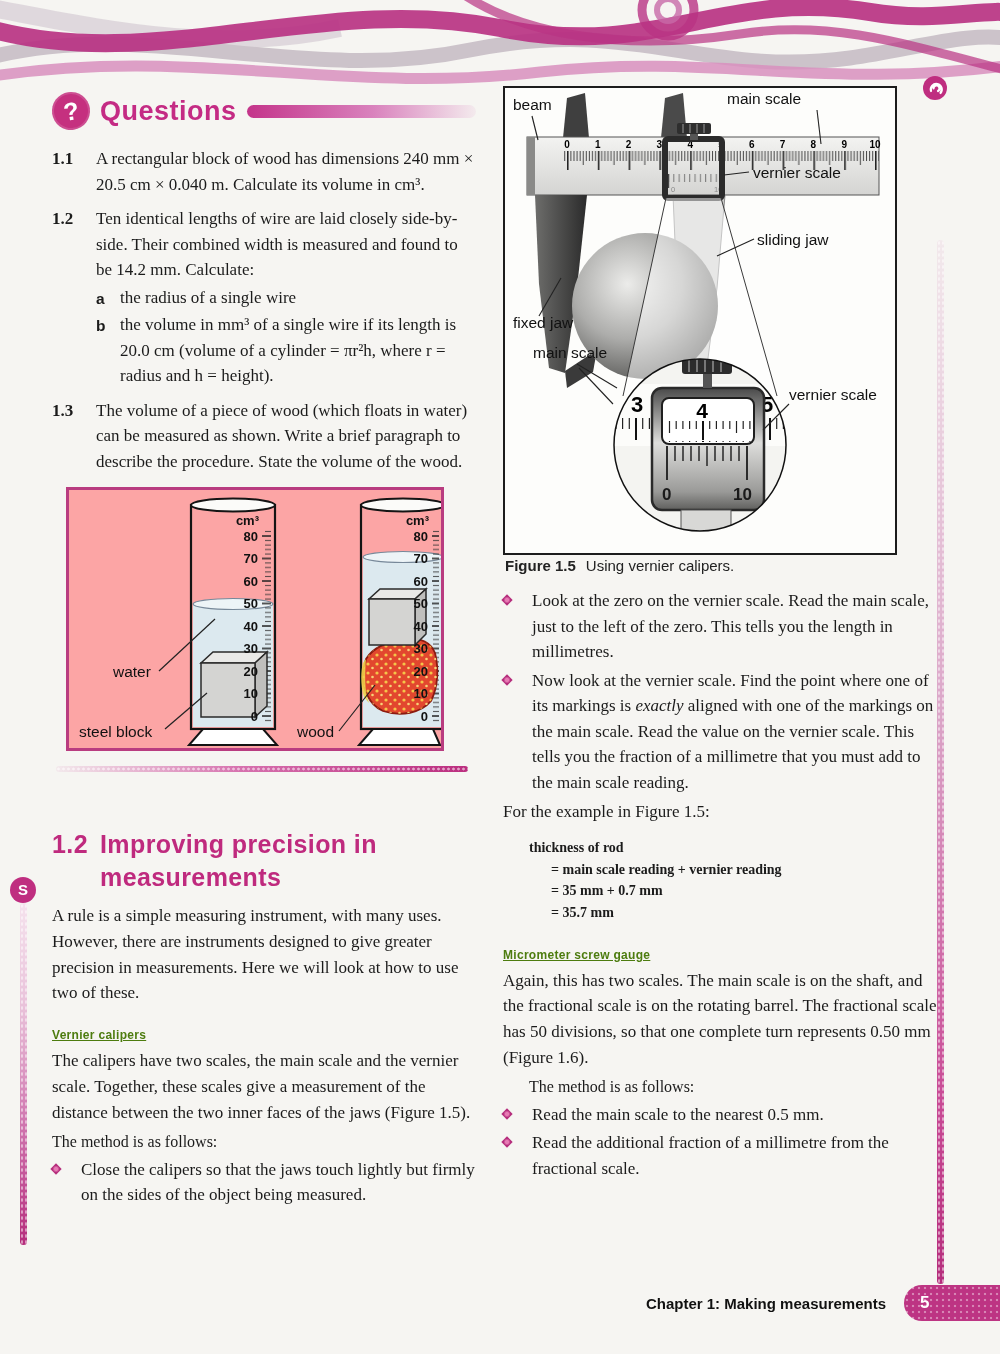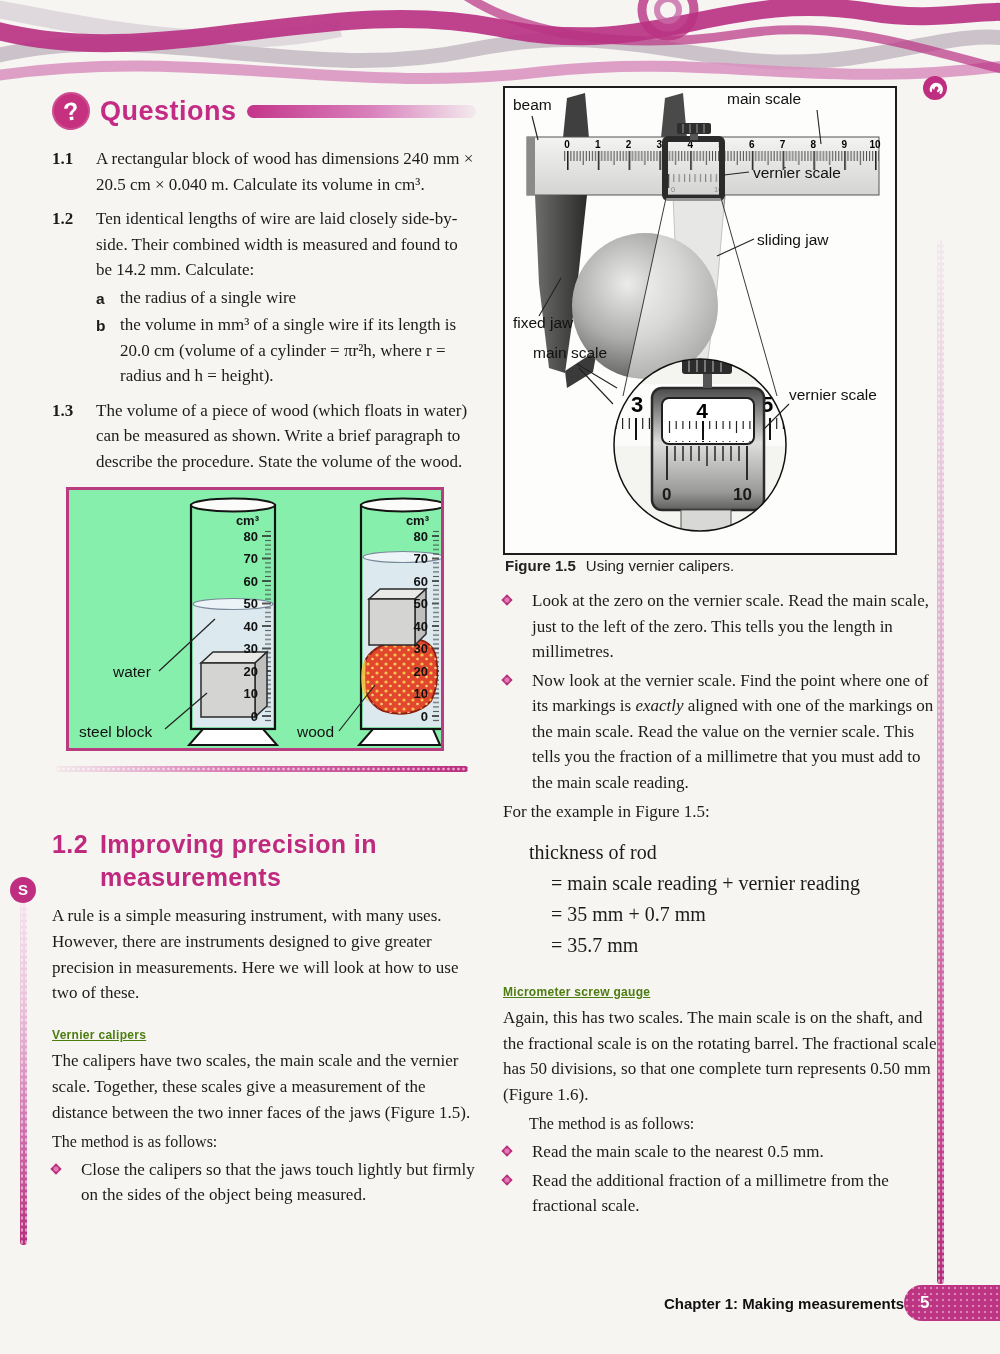--- a/index.html
+++ b/index.html
@@ -14,51 +14,51 @@
   .qicon{width:38px;height:38px;border-radius:50%;background:#c5307f;color:#fff;font:bold 25px/38px "Liberation Sans",sans-serif;text-align:center;flex:none;transform:rotate(-8deg);box-shadow:inset 0 0 0 2px rgba(255,255,255,.15);}
   .qtitle{font:bold 27px "Liberation Sans",sans-serif;color:#c42b84;letter-spacing:.5px;text-align:center;}
   .qbar{flex:1;height:13px;border-radius:7px;background:linear-gradient(to right,#c4348a,#d982bd 55%,rgba(230,174,211,.15));background-color:transparent;}
   .q{display:flex;margin-bottom:9px;font-size:17px;line-height:1.5;}
   .qnum{width:44px;flex:none;font-weight:bold;}
   .qbody{flex:1;}
   .sub{display:flex;margin-top:2px;}
   .sletter{width:24px;flex:none;font-weight:bold;font-family:"Liberation Sans",sans-serif;font-size:15.5px;padding-top:2px;}
   .stext{flex:1;}
   
-  .figbox1{margin:13px 0 0 14px;width:372px;height:258px;border:3px solid #b93c80;background:#86efac;}
+  .figbox1{margin:13px 0 0 14px;width:372px;height:258px;border:3px solid #b93c80;background:#fca5a5;}
   .figbox2{width:390px;height:465px;border:2.5px solid #1c1c1c;background:#fdfdfb;}
   .divider{margin:15px 0 0 4px;width:412px;height:6px;border-radius:3px;
     background-image:radial-gradient(rgba(255,255,255,.55) 1px,transparent 1.4px),linear-gradient(to right,rgba(228,170,205,.15),#d671ae 45%,#bb2e7f);
     background-size:5px 6px,100% 100%;}
   
   .sechead{margin:56px 0 0 0;font-family:"Liberation Sans",sans-serif;color:#bf2a7e;font-weight:bold;font-size:25px;line-height:1.3;letter-spacing:.4px;}
   .sechead .l1{display:flex;}
   .sechead .secnum{width:48px;flex:none;}
   .sechead .l2{margin-left:48px;}
   .para{font-size:17px;line-height:1.52;margin:10px 0 0 0;}
   .subhead{font-family:"Liberation Sans",sans-serif;color:#4d7c0f;font-weight:bold;font-size:12px;margin:22px 0 6px 0;letter-spacing:.3px;text-decoration:underline;}
   .method{font-size:16px;line-height:1.5;margin:4px 0 2px 0;}
   .bullet{display:flex;gap:21px;font-size:17px;line-height:1.5;margin:3px 0;}
   .diamond{flex:none;width:8px;height:8px;margin-top:8px;transform:rotate(45deg);background:radial-gradient(#e77bb4 0 28%,#b52d7c 62%);}
   .btext{flex:1;}
   
   .caption{font-family:"Liberation Sans",sans-serif;font-size:15px;margin:2px 0 14px 2px;color:#222;}
   .caption b{margin-right:10px;}
-  .calc{margin:12px 0 8px 26px;font-size:20px;line-height:1.55;}
+  .calc{margin:12px 0 8px 26px;font-size:14px;line-height:1.55;font-weight:bold;}
   .calc .ind{padding-left:22px;}
   .methindent{text-indent:26px;}
   
   .stripL{position:absolute;left:20px;top:903px;width:7px;height:342px;border-radius:4px;
     background-image:radial-gradient(rgba(255,255,255,.5) 1px,transparent 1.3px),linear-gradient(#f5e2ed,#e9c2da 30%,#cf74ae 65%,#b52d7c);background-size:4px 6px,100% 100%;}
   .stripR{position:absolute;left:937px;top:240px;width:7px;height:1044px;border-radius:4px;
     background-image:radial-gradient(rgba(255,255,255,.5) 1px,transparent 1.3px),linear-gradient(rgba(233,200,220,.25),#dba6c8 45%,#c94b96 82%,#b52d7c);background-size:4px 6px,100% 100%;}
   .cornerbadge{position:absolute;left:922px;top:75px;width:26px;height:26px;}
   .sbadge{position:absolute;left:10px;top:877px;width:26px;height:26px;border-radius:50%;background:#bf2e80;color:#fff;font:bold 15px/26px "Liberation Sans",sans-serif;text-align:center;}
   
-  #footer{position:absolute;top:1285px;right:0;display:flex;align-items:center;gap:0;}
+  #footer{position:absolute;top:1285px;right:0;display:flex;align-items:center;gap:18px;}
   .foottext{font:bold 15px "Liberation Sans",sans-serif;color:#111;}
   .footpill{width:96px;height:36px;border-radius:18px 0 0 18px;background-color:#bd3483;
     background-image:radial-gradient(rgba(255,255,255,.4) 1.2px,transparent 1.6px);background-size:6px 6px;
     color:#fff;font:bold 17px/36px "Liberation Sans",sans-serif;padding-left:16px;box-sizing:border-box;}
   
   .figlabel{font-family:"Liberation Sans",sans-serif;font-size:15.5px;fill:#111;}
   .scalenum{font-family:"Liberation Sans",sans-serif;font-weight:bold;font-size:13px;fill:#111;}
 </style>
 </head>
 <body>

